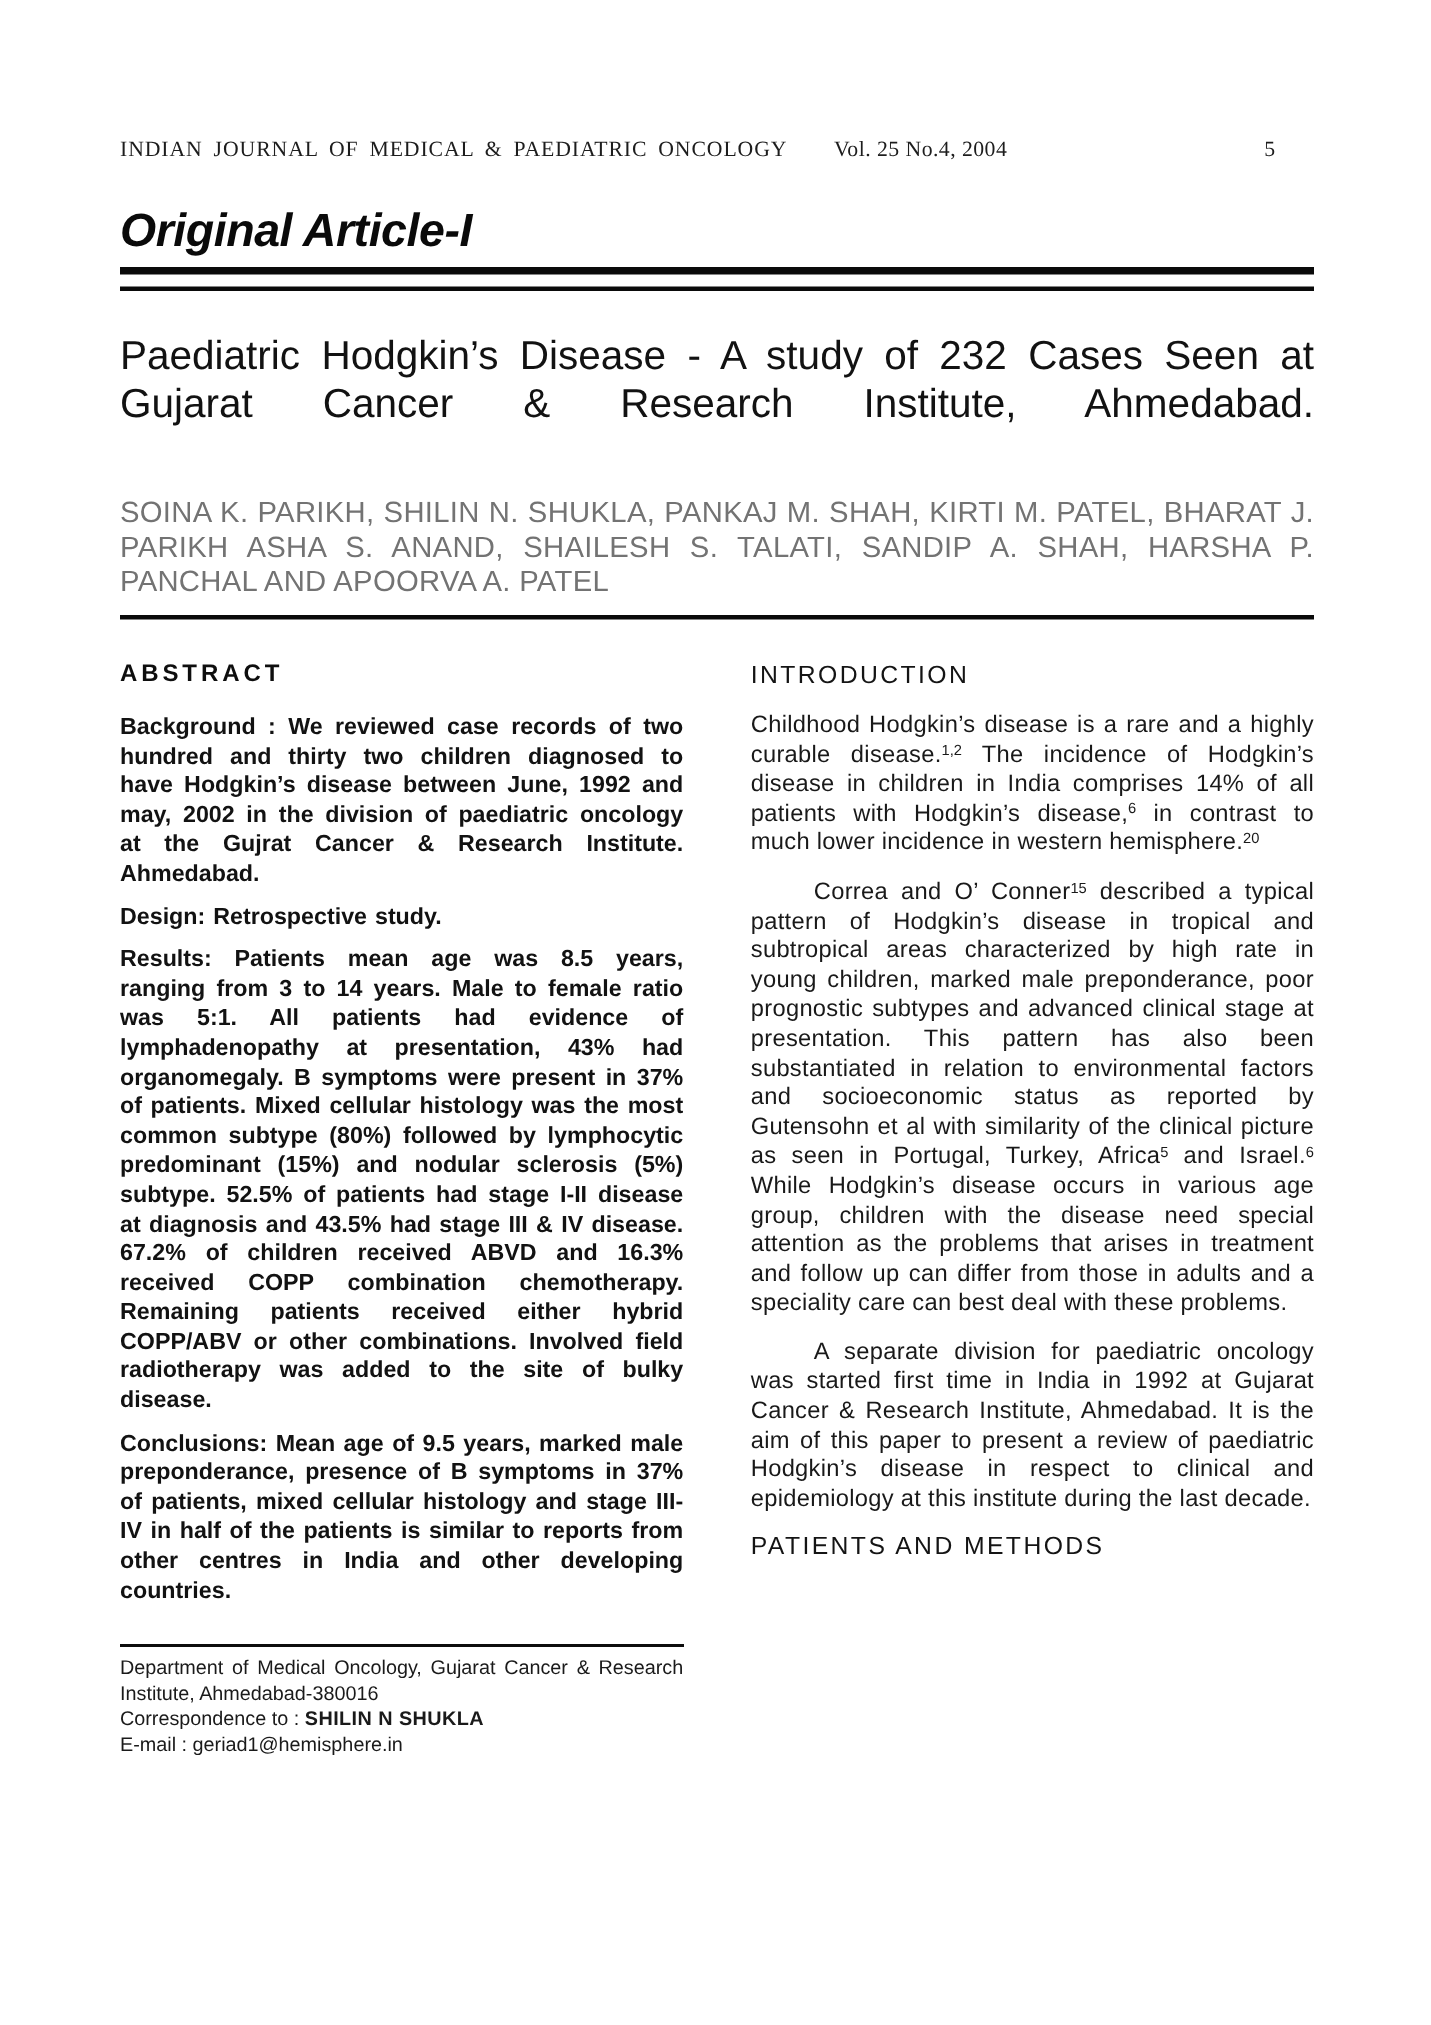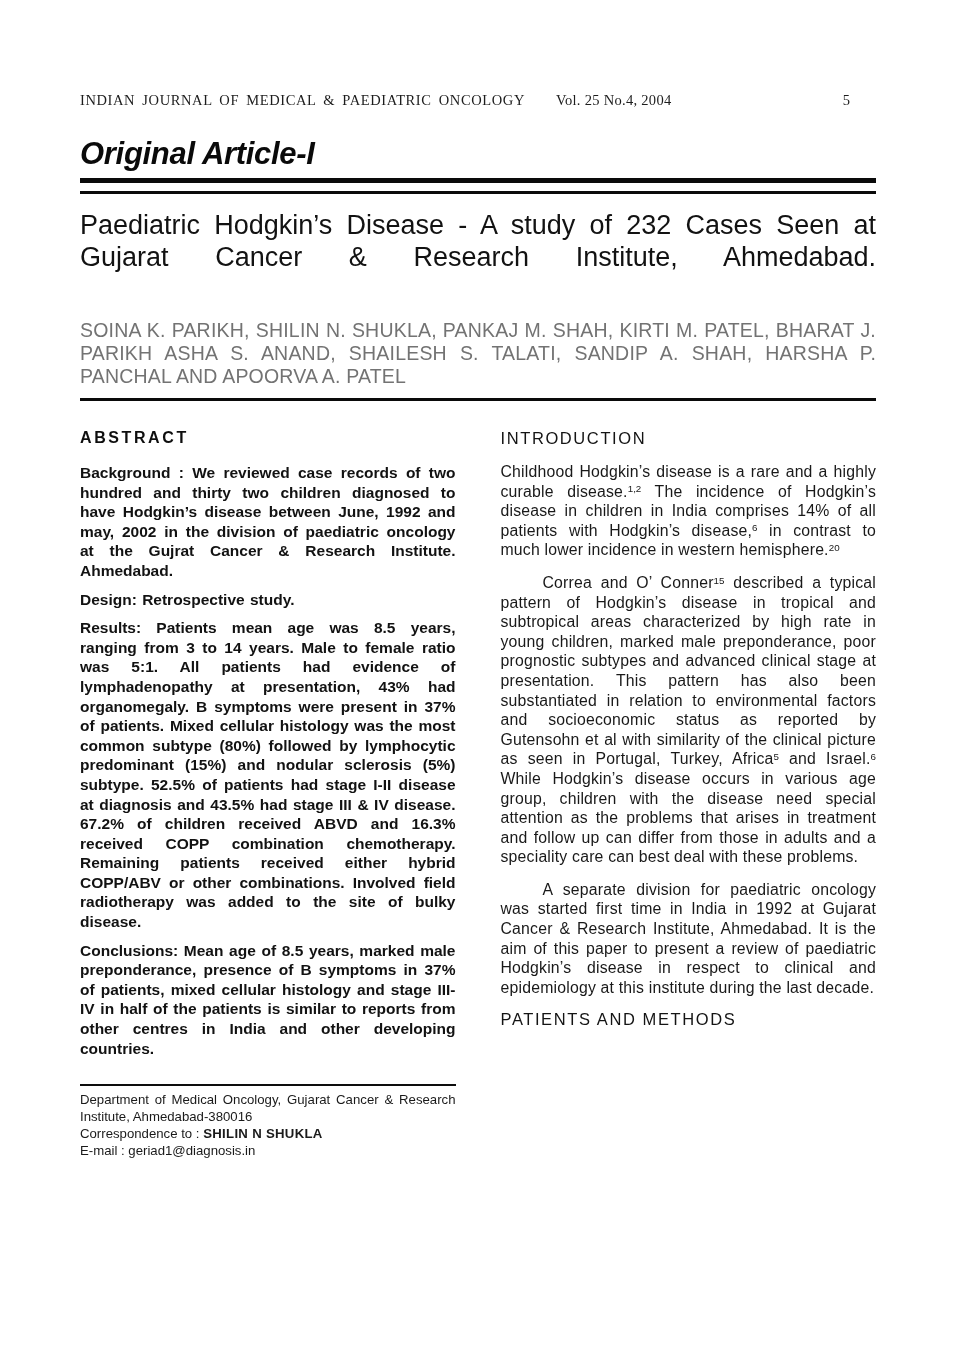--- a/index.html
+++ b/index.html
@@ -37,21 +37,21 @@
     font-weight:bold;
     font-style:italic;
     letter-spacing:-0.3px;
     color:#0a0a0a;
   }
   .rule-thick { height:5px; background:#0a0a0a; margin-top:6px; }
   .rule-thin  { height:3px; background:#0a0a0a; margin-top:8px; }
   .rule-mid   { height:3px; background:#0a0a0a; margin-top:10px; }
   
   .article-title {
-    margin-top:16px;
+    margin-top:28px;
     font-size:27px;
     line-height:31.5px;
     font-weight:400;
     color:#121212;
     text-align:justify;
     text-align-last:justify;
   }
   
   .authors {
     margin-top:46px;
@@ -144,26 +144,26 @@
     <div class="authors">SOINA K. PARIKH, SHILIN N. SHUKLA, PANKAJ M. SHAH, KIRTI M. PATEL, BHARAT J. PARIKH ASHA S. ANAND, SHAILESH S. TALATI, SANDIP A. SHAH, HARSHA P. PANCHAL AND  APOORVA A. PATEL</div>
     <div class="rule-mid"></div>
 
     <div class="columns">
 
       <div class="col">
         <div class="abs-heading">ABSTRACT</div>
         <p class="abs-p">Background : We reviewed case records of two hundred and thirty two children diagnosed to have Hodgkin’s disease between June, 1992 and may, 2002 in the division of paediatric oncology at the Gujrat Cancer &amp; Research Institute. Ahmedabad.</p>
         <p class="abs-p">Design: Retrospective study.</p>
         <p class="abs-p">Results: Patients mean age was 8.5 years, ranging from 3 to 14 years. Male to female ratio was 5:1. All patients had evidence of lymphadenopathy at presentation, 43% had organomegaly. B symptoms were present in 37% of patients. Mixed cellular histology was the most common subtype (80%) followed by lymphocytic predominant (15%) and nodular sclerosis (5%) subtype. 52.5% of patients had stage I-II disease at diagnosis and 43.5% had stage III &amp; IV disease. 67.2% of children received ABVD and 16.3% received COPP combination chemotherapy. Remaining patients received either hybrid COPP/ABV or other combinations. Involved field radiotherapy was added to the site of bulky disease.</p>
-        <p class="abs-p">Conclusions: Mean age of 8.5 years, marked male preponderance, presence of B symptoms in 37% of patients, mixed cellular histology and stage III-IV in half of the patients is similar to reports from other centres in India and other developing countries.</p>
+        <p class="abs-p">Conclusions: Mean age of 9.5 years, marked male preponderance, presence of B symptoms in 37% of patients, mixed cellular histology and stage III-IV in half of the patients is similar to reports from other centres in India and other developing countries.</p>
 
         <div class="footnote">
           <div>Department of Medical Oncology, Gujarat Cancer &amp; Research Institute, Ahmedabad-380016</div>
           <div><span>Correspondence to : </span><span class="bold-name">SHILIN N SHUKLA</span></div>
-          <div>E-mail : geriad1@diagnosis.in</div>
+          <div>E-mail : geriad1@hemisphere.in</div>
         </div>
       </div>
 
       <div class="col">
         <div class="sec-heading">INTRODUCTION</div>
         <p class="body-p"><span>Childhood Hodgkin’s disease is a rare and a highly curable disease.</span><sup>1,2</sup><span> The incidence of Hodgkin’s disease in children in India comprises 14% of all patients with Hodgkin’s disease,</span><sup>6</sup><span> in contrast to much lower incidence in western hemisphere.</span><sup>20</sup></p>
         <p class="body-p indent"><span>Correa and O’ Conner</span><sup>15</sup><span> described a typical pattern of Hodgkin’s disease in tropical and subtropical areas characterized by high rate in young children, marked male preponderance, poor prognostic subtypes and advanced clinical stage at presentation. This pattern has also been substantiated in relation to environmental factors and socioeconomic status as reported by Gutensohn et al with similarity of the clinical picture as seen in Portugal, Turkey, Africa</span><sup>5</sup><span> and Israel.</span><sup>6</sup><span> While Hodgkin’s disease occurs in various age group, children with the disease need special attention as the problems that arises in treatment and follow up can differ from those in adults and a speciality care can best deal with these problems.</span></p>
         <p class="body-p indent">A separate division for paediatric oncology was started first time in India in 1992 at Gujarat Cancer &amp; Research Institute, Ahmedabad. It is the aim of this paper to present a review of paediatric Hodgkin’s disease in respect to clinical and epidemiology at this institute during the last decade.</p>
         <div class="sec-heading methods-heading">PATIENTS AND METHODS</div>
       </div>

